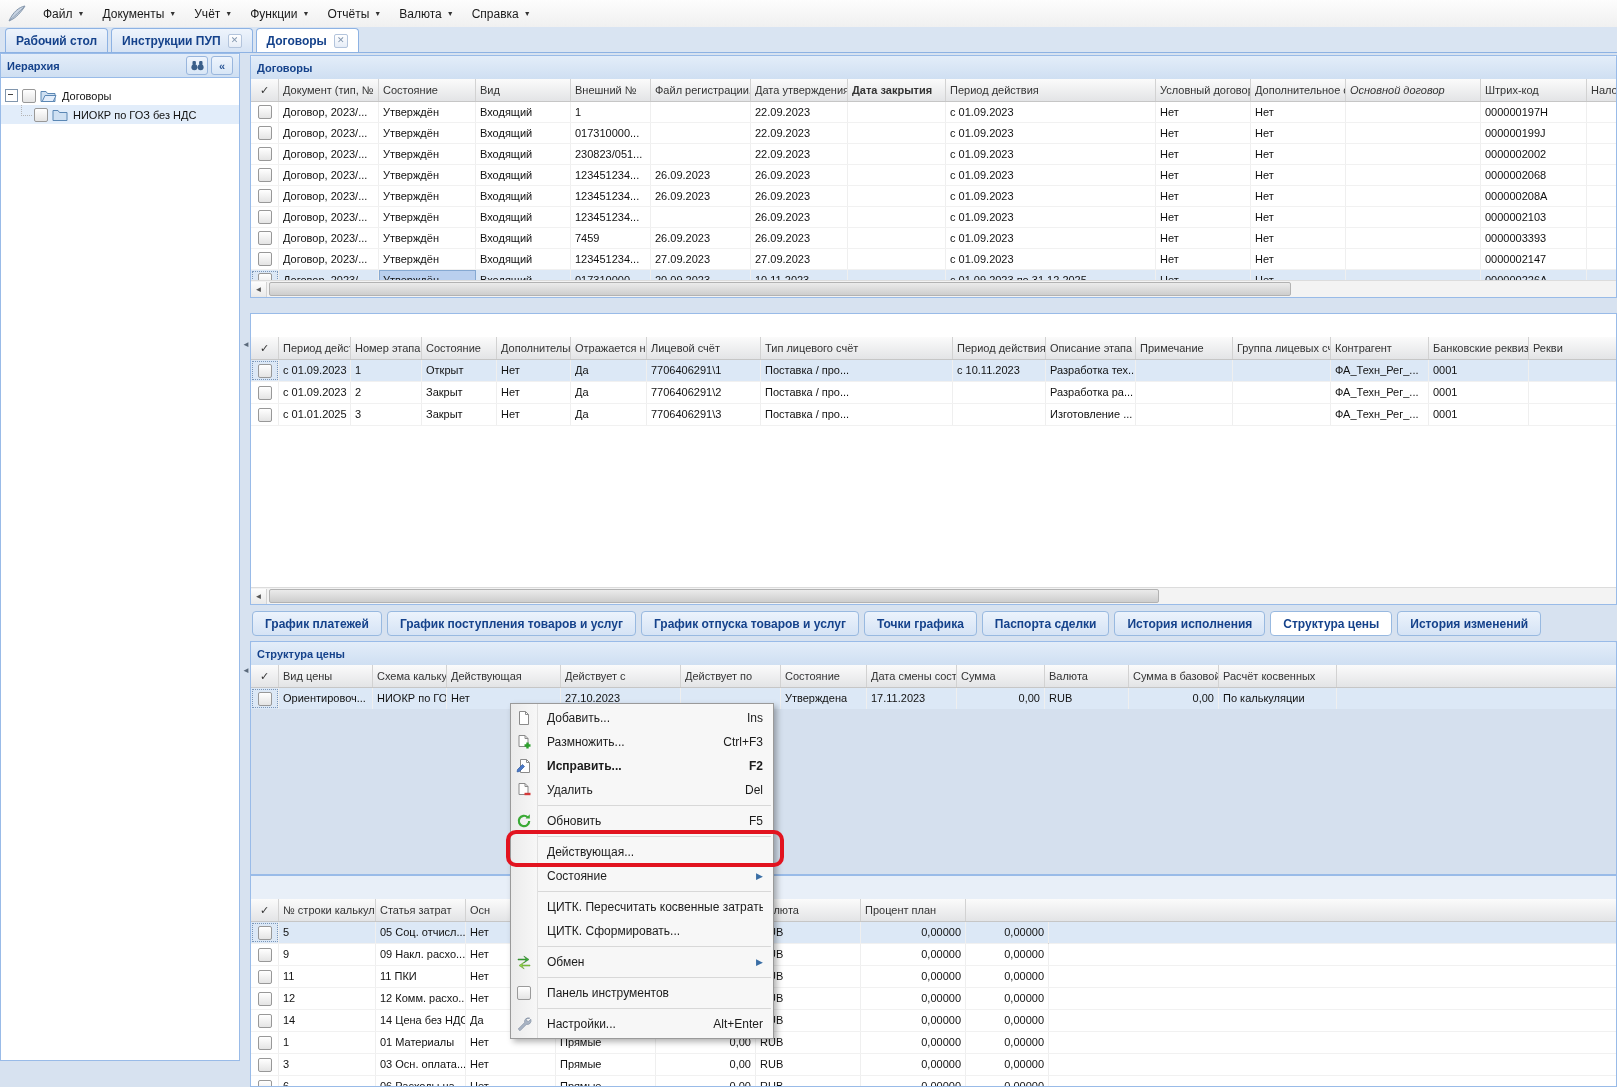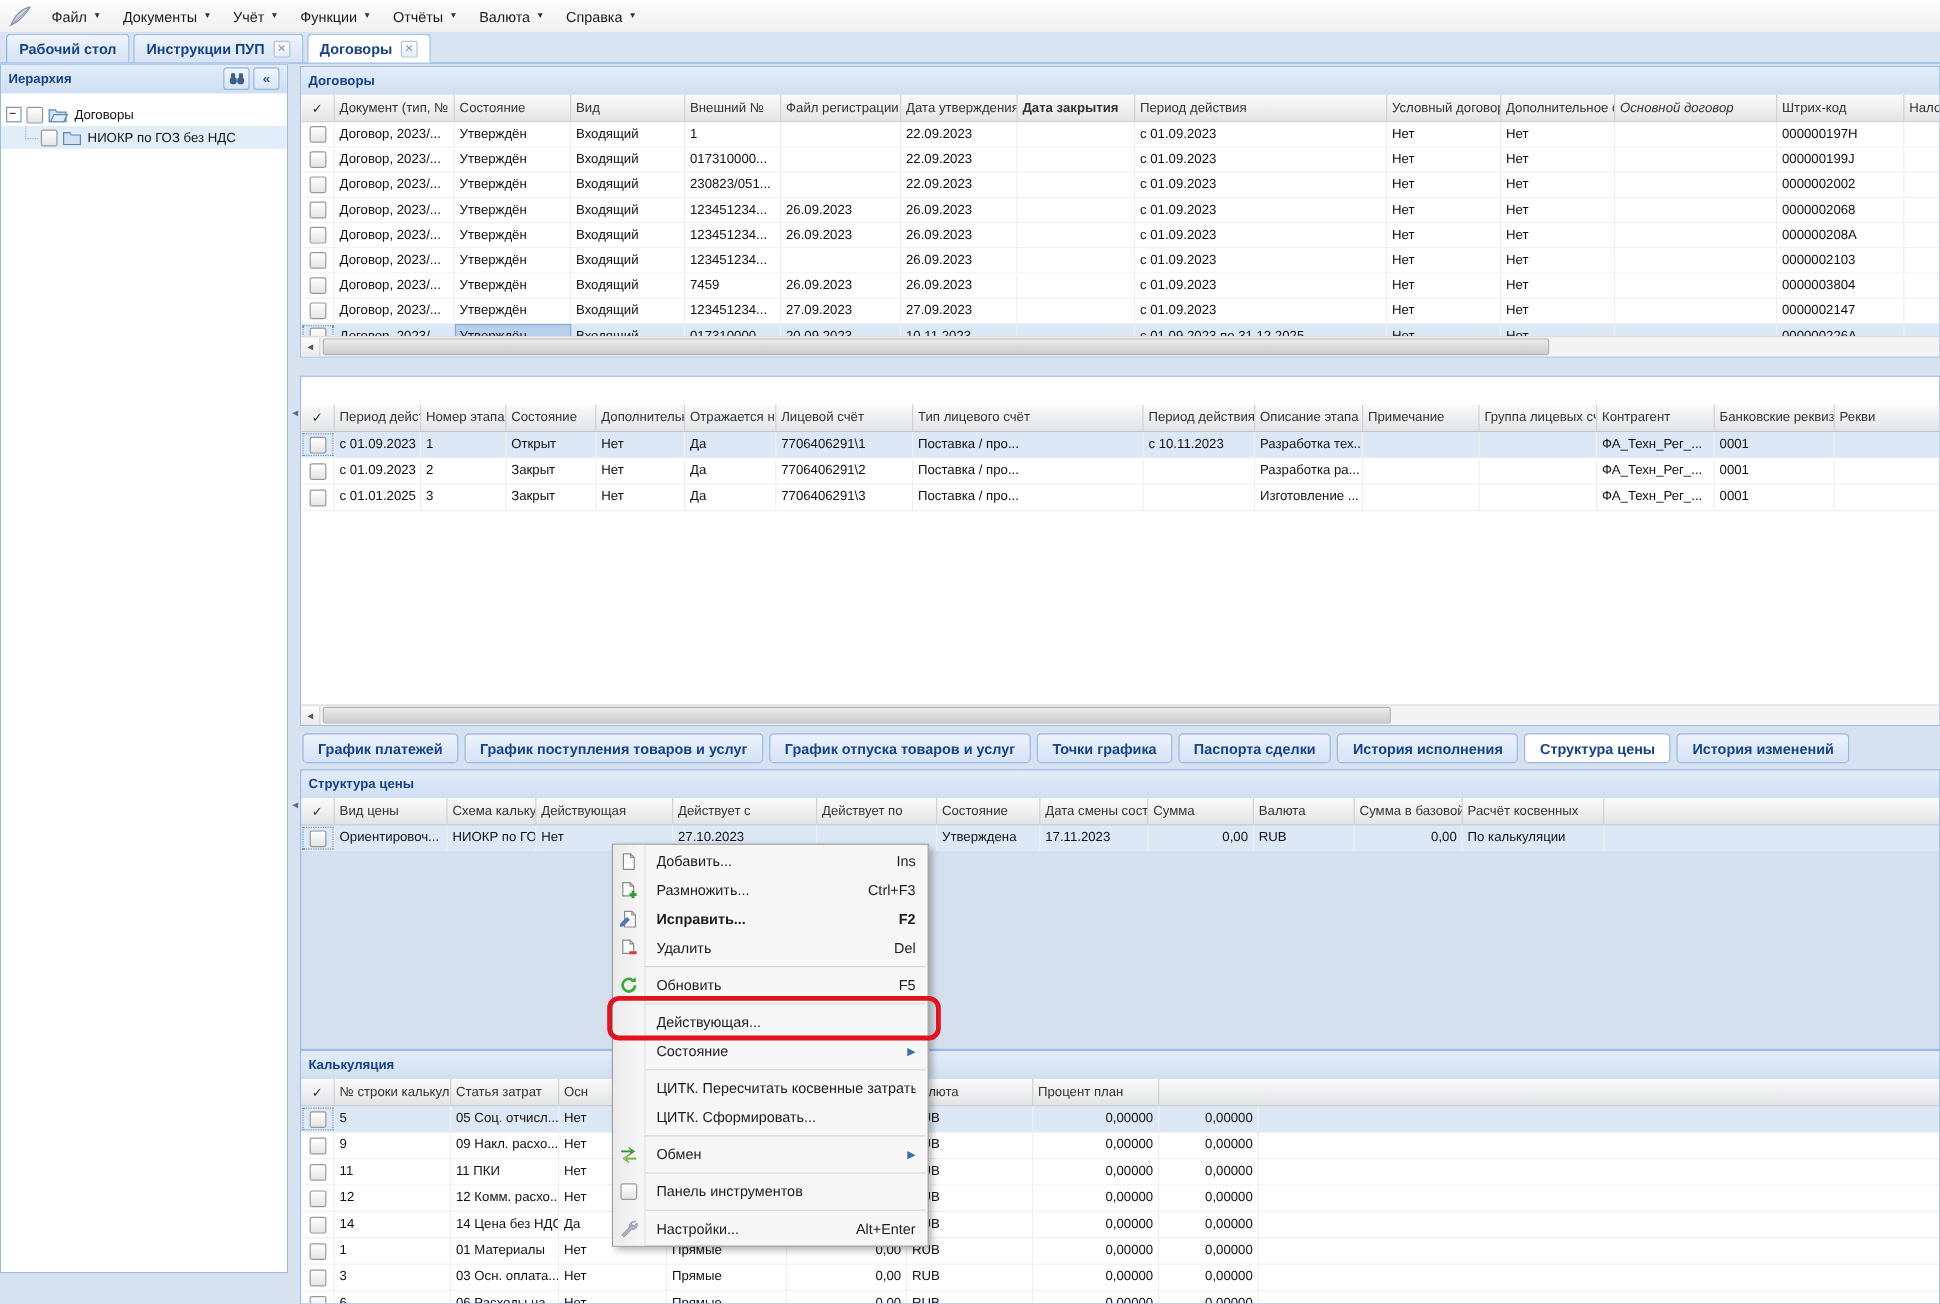--- a/index.html
+++ b/index.html
@@ -313,21 +313,21 @@
         <div class="g-cell" style="width: 97px;">Утверждён</div>
         <div class="g-cell" style="width: 95px;">Входящий</div>
         <div class="g-cell" style="width: 80px;">7459</div>
         <div class="g-cell" style="width: 100px;">26.09.2023</div>
         <div class="g-cell" style="width: 97px;">26.09.2023</div>
         <div class="g-cell" style="width: 98px;"></div>
         <div class="g-cell" style="width: 210px;">с 01.09.2023</div>
         <div class="g-cell" style="width: 95px;">Нет</div>
         <div class="g-cell" style="width: 95px;">Нет</div>
         <div class="g-cell" style="width: 135px;"></div>
-        <div class="g-cell" style="width: 106px;">0000003804</div>
+        <div class="g-cell" style="width: 106px;">0000003393</div>
         <div class="g-cell" style="width: 80px;"></div>
       </div>
       <div class="g-row" style="height: 20px;">
         <div class="g-cell g-check" style="width: 28px;">
           <div class="cb"></div>
         </div>
         <div class="g-cell" style="width: 100px;">Договор, 2023/...</div>
         <div class="g-cell" style="width: 97px;">Утверждён</div>
         <div class="g-cell" style="width: 95px;">Входящий</div>
         <div class="g-cell" style="width: 80px;">123451234...</div>
@@ -492,23 +492,20 @@
         <div class="g-cell" style="width: 90px;">17.11.2023</div>
         <div class="g-cell" style="width: 88px; text-align: right;">0,00</div>
         <div class="g-cell" style="width: 84px;">RUB</div>
         <div class="g-cell" style="width: 90px; text-align: right;">0,00</div>
         <div class="g-cell" style="width: 118px;">По калькуляции</div>
       </div>
     </div>
 </div>
 
 <div class="panel" style="left:250px;top:875px;width:1367px;height:212px;background:#e8eff8;">
-  <div class="panel-hd">
-    <span>Калькуляция</span>
-  </div>
   <div class="grid" style="top:23px;bottom:0;background:transparent;">
       <div class="g-hdr">
         <div class="g-hcell g-check" style="width: 28px;">✓</div>
         <div class="g-hcell" style="width: 97px;">№ строки калькул</div>
         <div class="g-hcell" style="width: 90px;">Статья затрат</div>
         <div class="g-hcell" style="width: 90px;">Осн</div>
         <div class="g-hcell" style="width: 100px;"></div>
         <div class="g-hcell" style="width: 100px;"></div>
         <div class="g-hcell" style="width: 105px;">Валюта</div>
         <div class="g-hcell" style="width: 105px;">Процент план</div>

